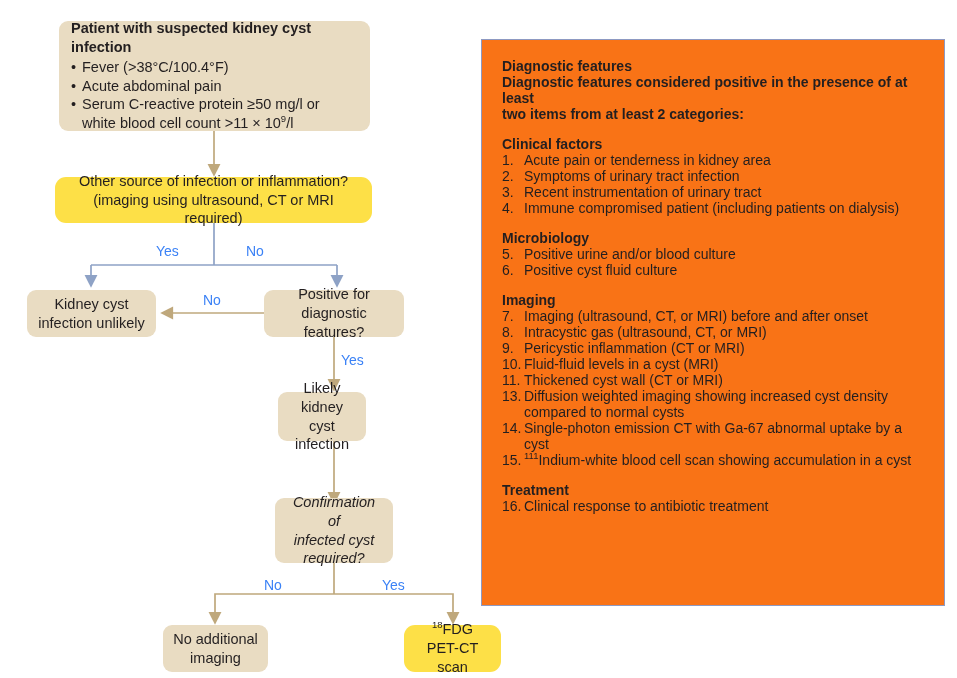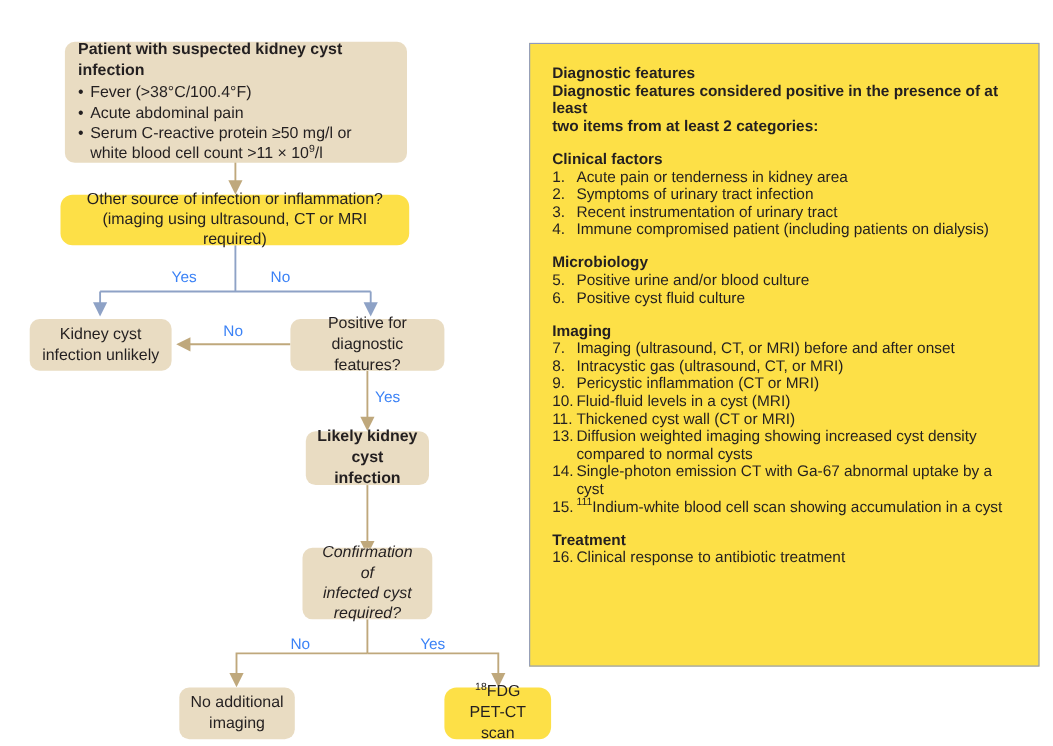--- a/index.html
+++ b/index.html
@@ -19,21 +19,21 @@
   .title{font-weight:bold;display:block;margin-bottom:1px;}
   ul.bul{list-style:none;margin:0;padding:0;}
   ul.bul li{position:relative;padding-left:11px;margin:0;}
   ul.bul li:before{content:"\2022";position:absolute;left:0;top:0;}
   .ind{display:block;padding-left:11px;}
 
   .edgelabel{position:absolute;font-size:14px;color:#3b82f6;white-space:nowrap;}
 
   
   #panel{position:absolute;left:481px;top:39px;width:464px;height:567px;
-         box-sizing:border-box;background:#fde047;border:1.5px solid #8d99c2;}
+         box-sizing:border-box;background:#f97316;border:1.5px solid #8d99c2;}
   #panel .pad{padding:18px 16px 0 20px;}
   .phead{font-weight:bold;font-size:14px;margin:0;}
   .sec{font-weight:bold;font-size:14px;margin:0;}
   .gap{height:14px;}
   .numrow{font-size:14px;display:flex;margin:0;}
   .numrow .n{width:22px;flex:0 0 22px;}
   .numrow .t{flex:1;}
   .cont{padding-left:22px;font-size:14px;}
   sup{font-size:9.5px;vertical-align:super;line-height:0;}
 </style>
@@ -61,21 +61,21 @@
       <path d="M264,313 L167,313" marker-end="url(#tanArrow)"></path>
     </g>
     <g stroke="#8ea2c6" stroke-width="1.7" fill="none">
       <path d="M214,223 L214,265"></path>
       <path d="M91,265 L337,265"></path>
       <path d="M91,265 L91,281" marker-end="url(#blueArrow)"></path>
       <path d="M337,265 L337,281" marker-end="url(#blueArrow)"></path>
     </g>
   </svg>
 
-  <div class="node tan left" style="left:59px;top:38px;width:311px;height:110px;">
+  <div class="node tan left" style="left:59px;top:21px;width:311px;height:110px;">
     <div class="inner" style="padding:0 12px;">
       <span class="title">Patient with suspected kidney cyst infection</span>
       <ul class="bul">
         <li>Fever (&gt;38°C/100.4°F)</li>
         <li>Acute abdominal pain</li>
         <li>
           <span>Serum C-reactive protein ≥50 mg/l or</span>
           <span class="ind" style="padding-left:0;">white blood cell count &gt;11 × 10<sup>9</sup>/l</span>
         </li>
       </ul>
@@ -102,21 +102,21 @@
   <div class="node tan" style="left:264px;top:290px;width:140px;height:47px;">
     <div class="inner">
       <div>Positive for</div>
       <div>diagnostic features?</div>
     </div>
   </div>
 
   <div class="edgelabel" style="left:203px;top:292px;">No</div>
   <div class="edgelabel" style="left:341px;top:352px;">Yes</div>
 
-  <div class="node tan" style="left:278px;top:392px;width:112px;height:49px;font-weight:bold;">
+  <div class="node tan" style="left:278px;top:392px;width:88px;height:49px;">
     <div class="inner">
       <div>Likely kidney</div>
       <div>cyst infection</div>
     </div>
   </div>
 
   <div class="node tan" style="left:275px;top:498px;width:118px;height:65px;font-style:italic;">
     <div class="inner">
       <div>Confirmation of</div>
       <div>infected cyst</div>

